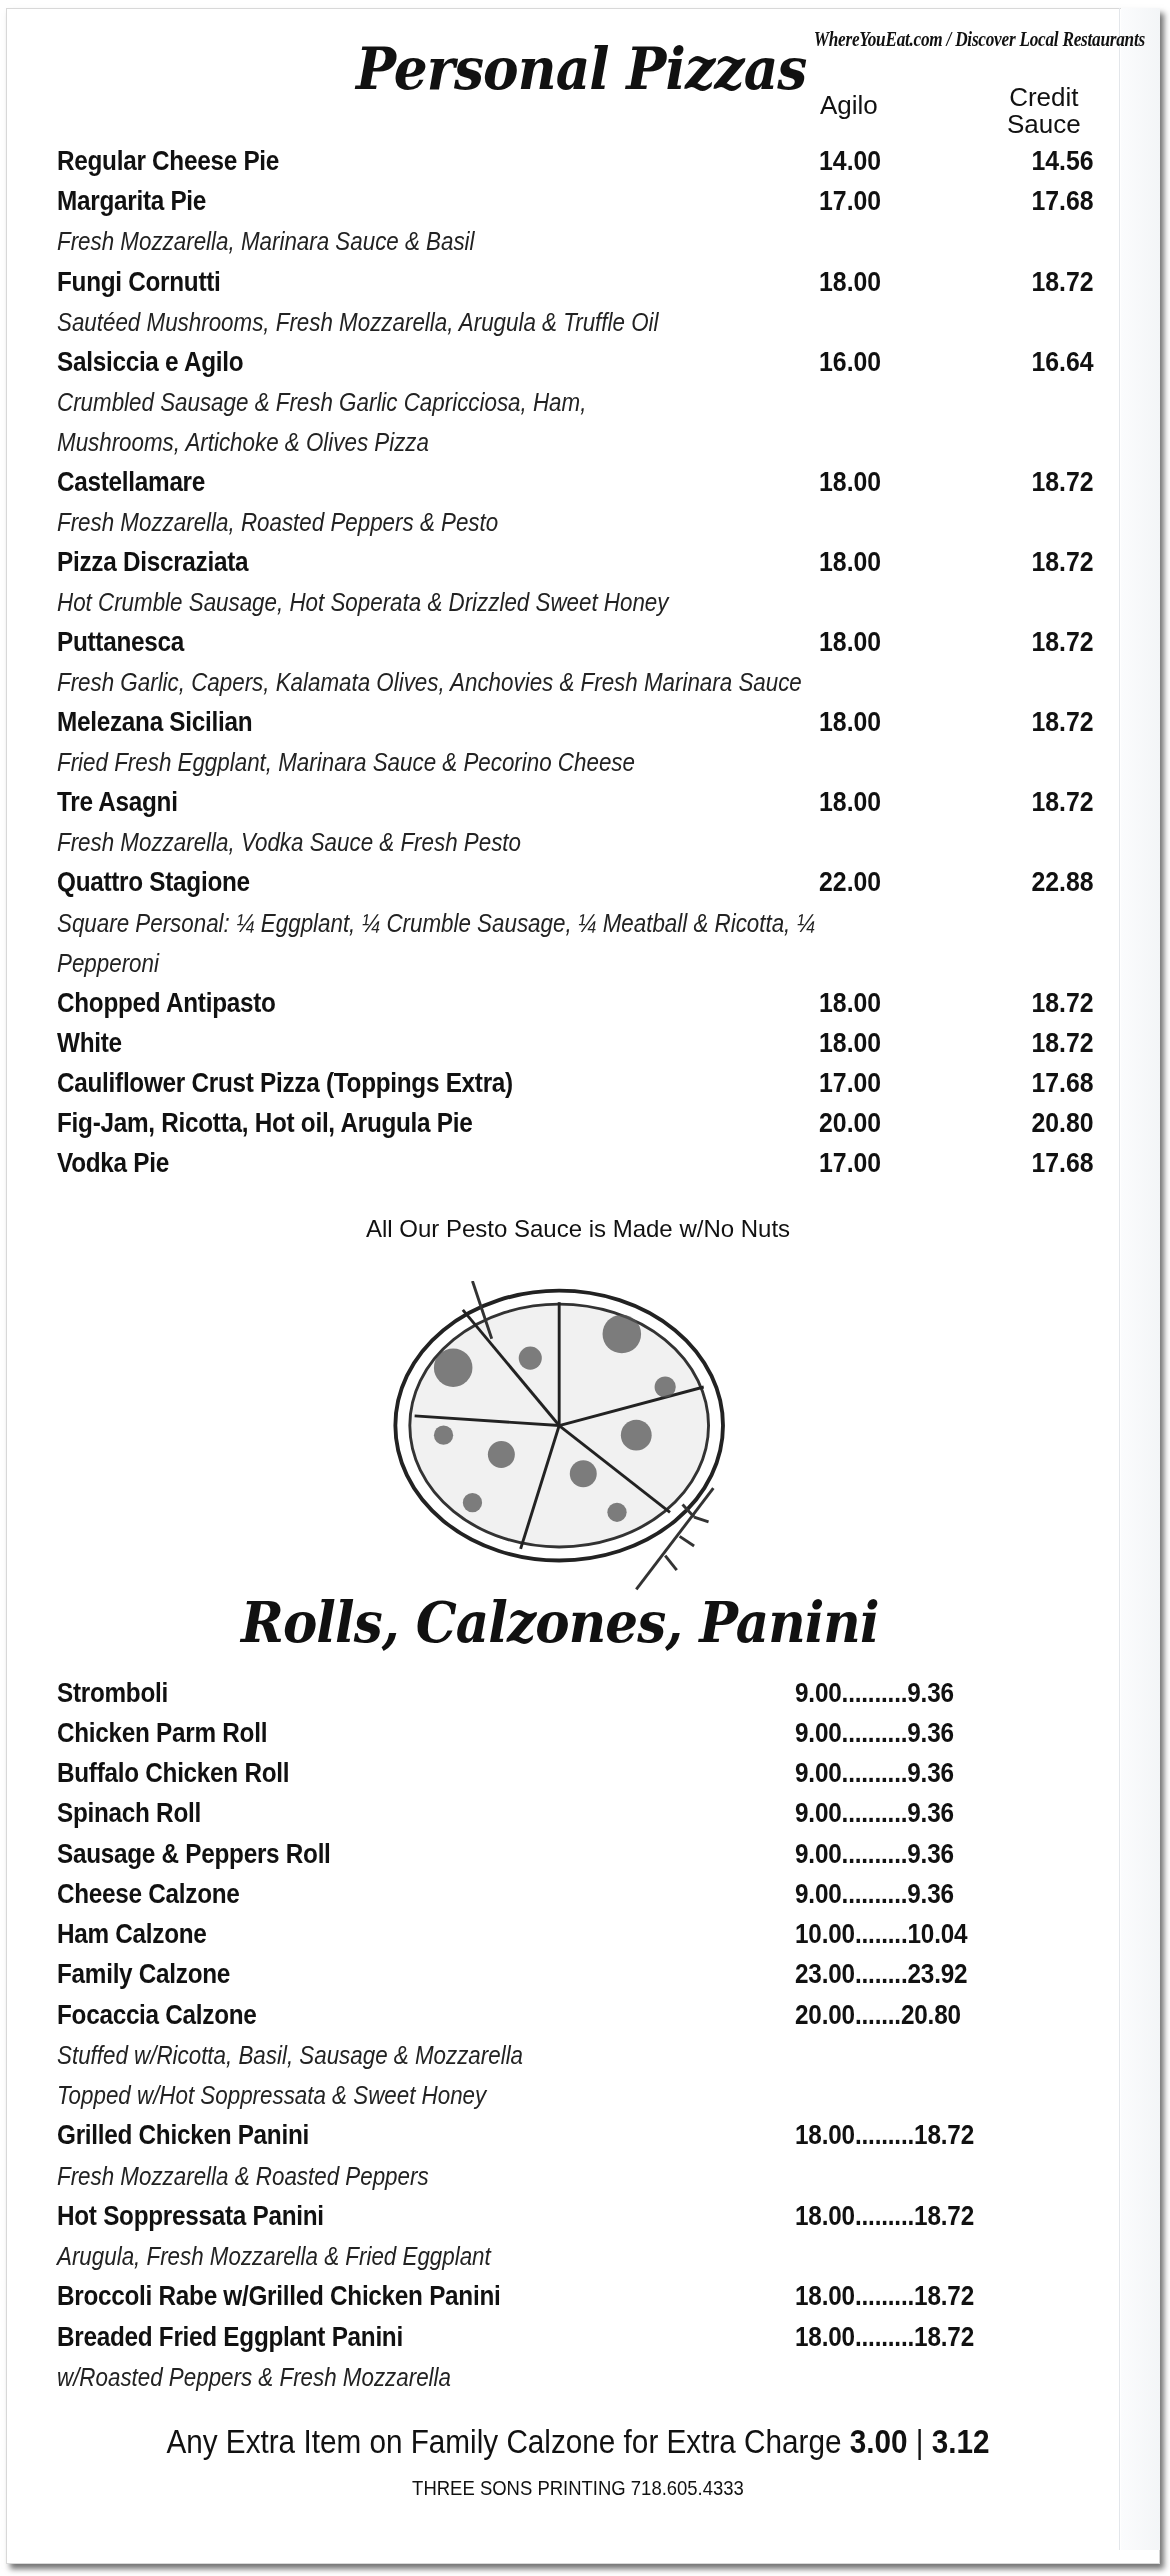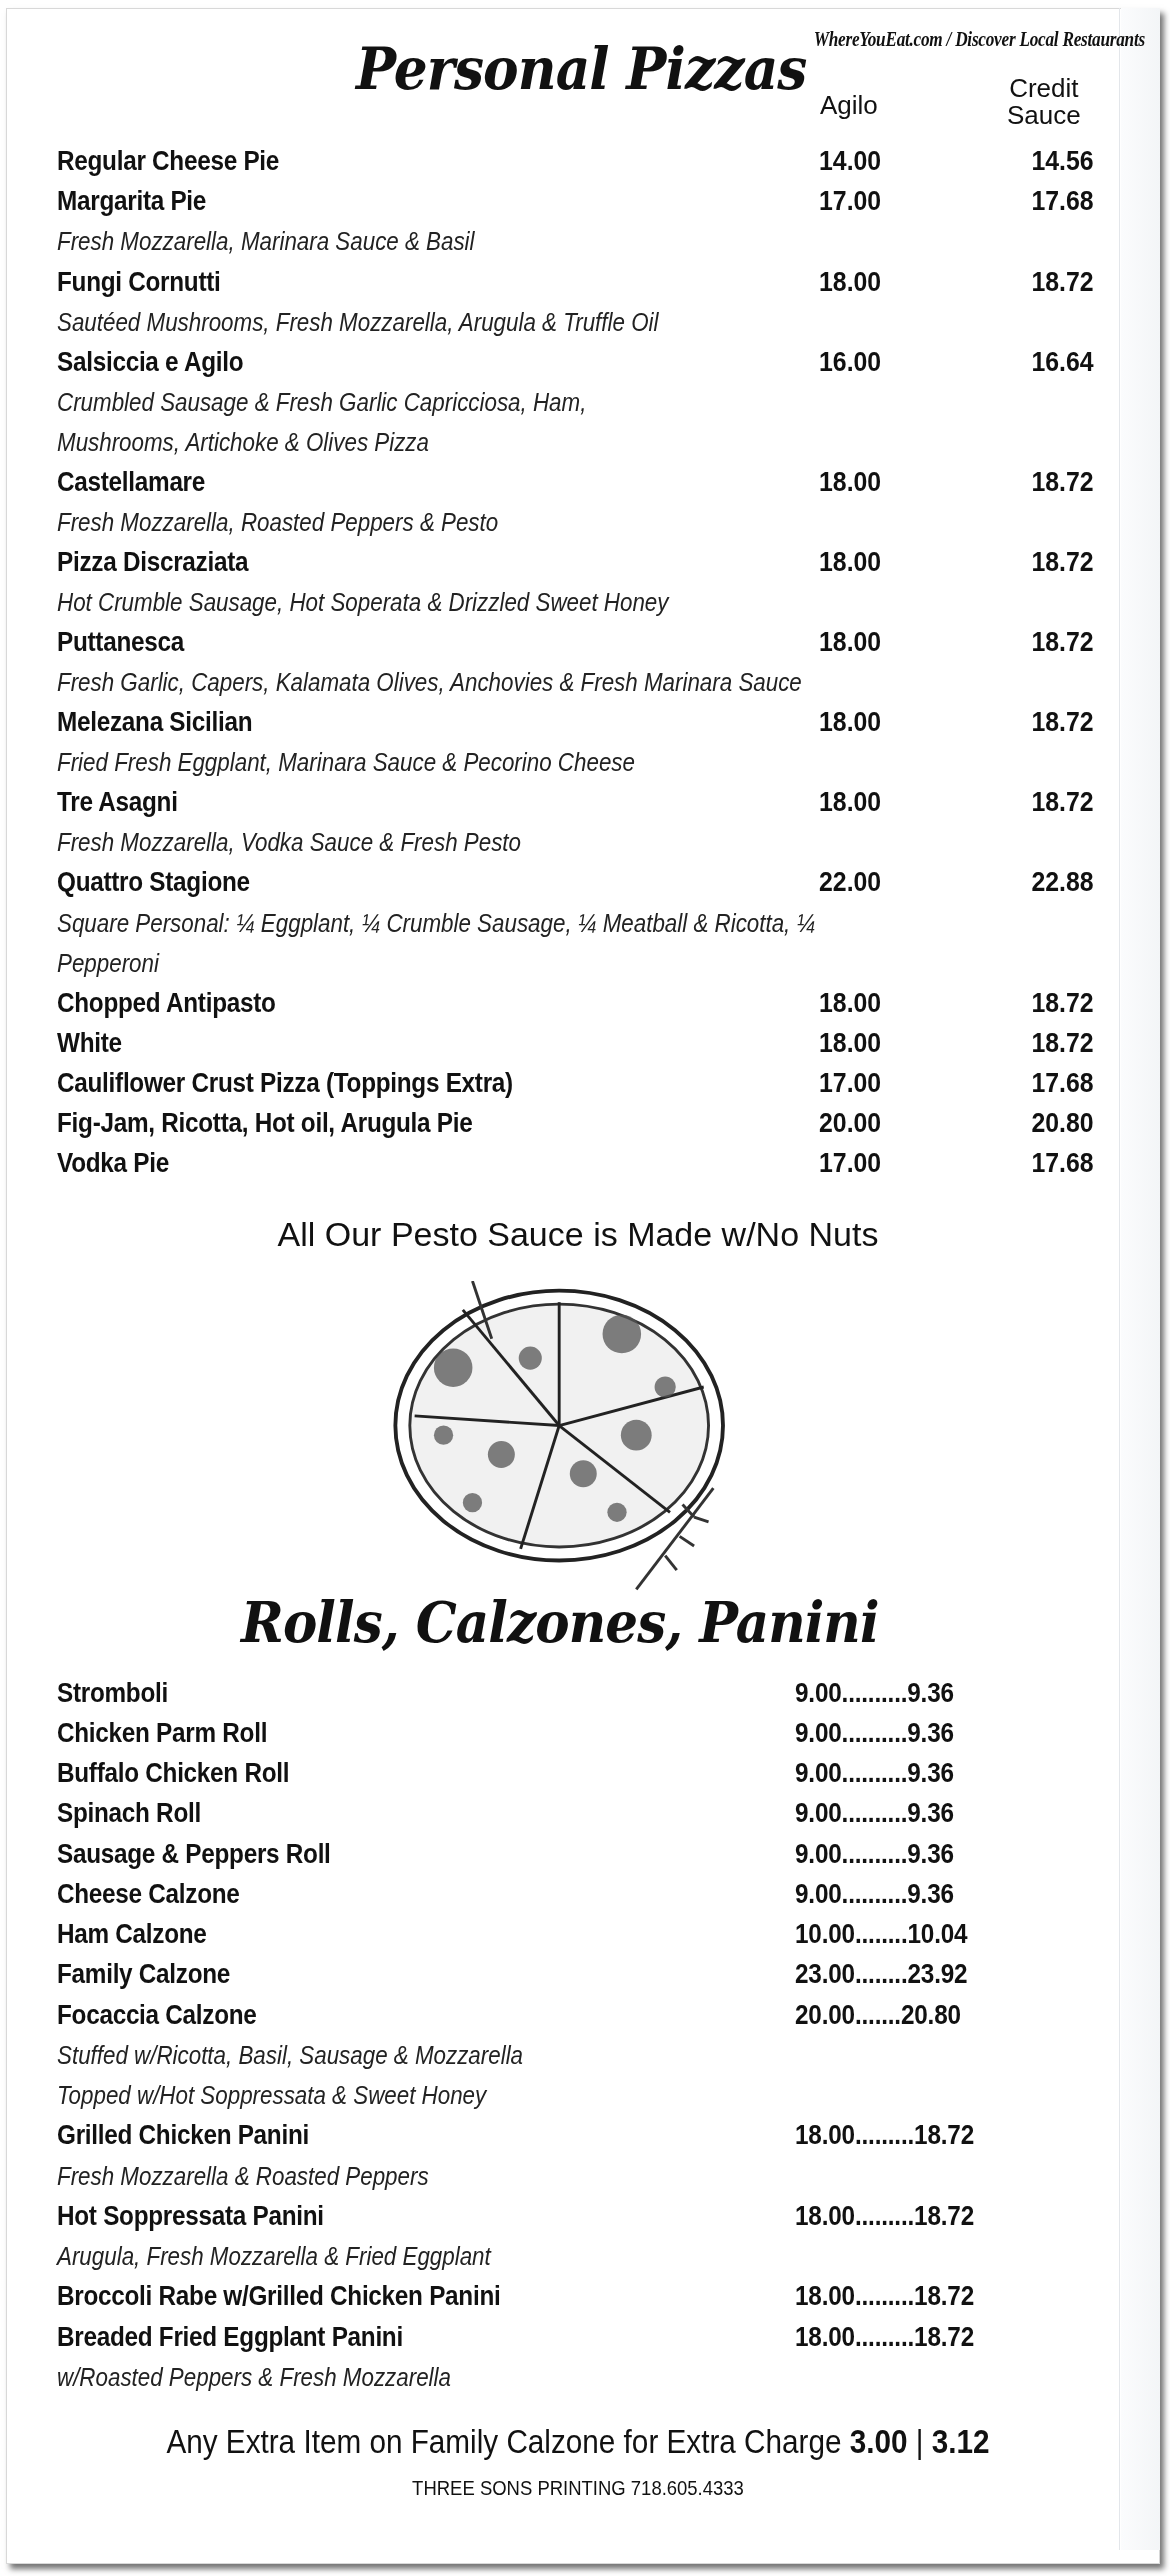--- a/index.html
+++ b/index.html
@@ -19,29 +19,29 @@
     transform: scaleX(0.82); transform-origin: right center;
   }
   .script-title {
     position: absolute; font-family: "DejaVu Serif", serif; font-style: italic; font-weight: bold;
     color: #111; letter-spacing: -1px; white-space: nowrap;
   }
   .title-pp { left: 356px; top: 35px; font-size: 58px; transform: scaleX(0.92); transform-origin: left; }
   .title-rcp { left: 241px; top: 1589px; font-size: 56px; transform: scaleX(0.92); transform-origin: left; }
   .col-head { position: absolute; font-size: 26px; color: #111; text-align: center; line-height: 1.05; }
   .col-cash { left: 820px; top: 92px; }
-  .col-card { left: 1007px; top: 75px; }
+  .col-card { left: 1007px; top: 84px; }
 
   .item-name { position: absolute; left: 57px; font-size: 27px; font-weight: bold; white-space: nowrap; transform: scaleX(0.9); transform-origin: left; letter-spacing: -0.3px; }
   .item-desc { position: absolute; left: 57px; font-size: 26px; font-style: italic; color: #222; white-space: nowrap; transform: scaleX(0.86); transform-origin: left; font-weight: 300; }
   .p-cash { position: absolute; left: 819px; font-size: 27px; font-weight: bold; transform: scaleX(0.92); transform-origin: left; }
   .p-card { position: absolute; right: 76px; font-size: 27px; font-weight: bold; transform: scaleX(0.92); transform-origin: right; }
   .dots-price { position: absolute; left: 795px; font-size: 27px; font-weight: bold; white-space: nowrap; transform: scaleX(0.9); transform-origin: left; letter-spacing: -0.2px; }
 
-  .note { position: absolute; left: 0; width: 1156px; text-align: center; font-size: 34px; white-space: nowrap; }
+  .note { position: absolute; left: 0; width: 1156px; text-align: center; font-size: 24px; white-space: nowrap; }
   .note-pesto { top: 1215px; }
   .note-extra { top: 2423px; font-size: 33px; transform: scaleX(0.9); transform-origin: center; }
   .note-extra .price-pair { font-weight: bold; }
   .printer { position: absolute; left: 0; width: 1156px; top: 2476px; text-align: center; font-size: 21px; transform: scaleX(0.88); }
 
   .pizza-illus { position: absolute; left: 376px; top: 1281px; width: 376px; height: 318px; }
 </style>
 </head>
 <body>
 

